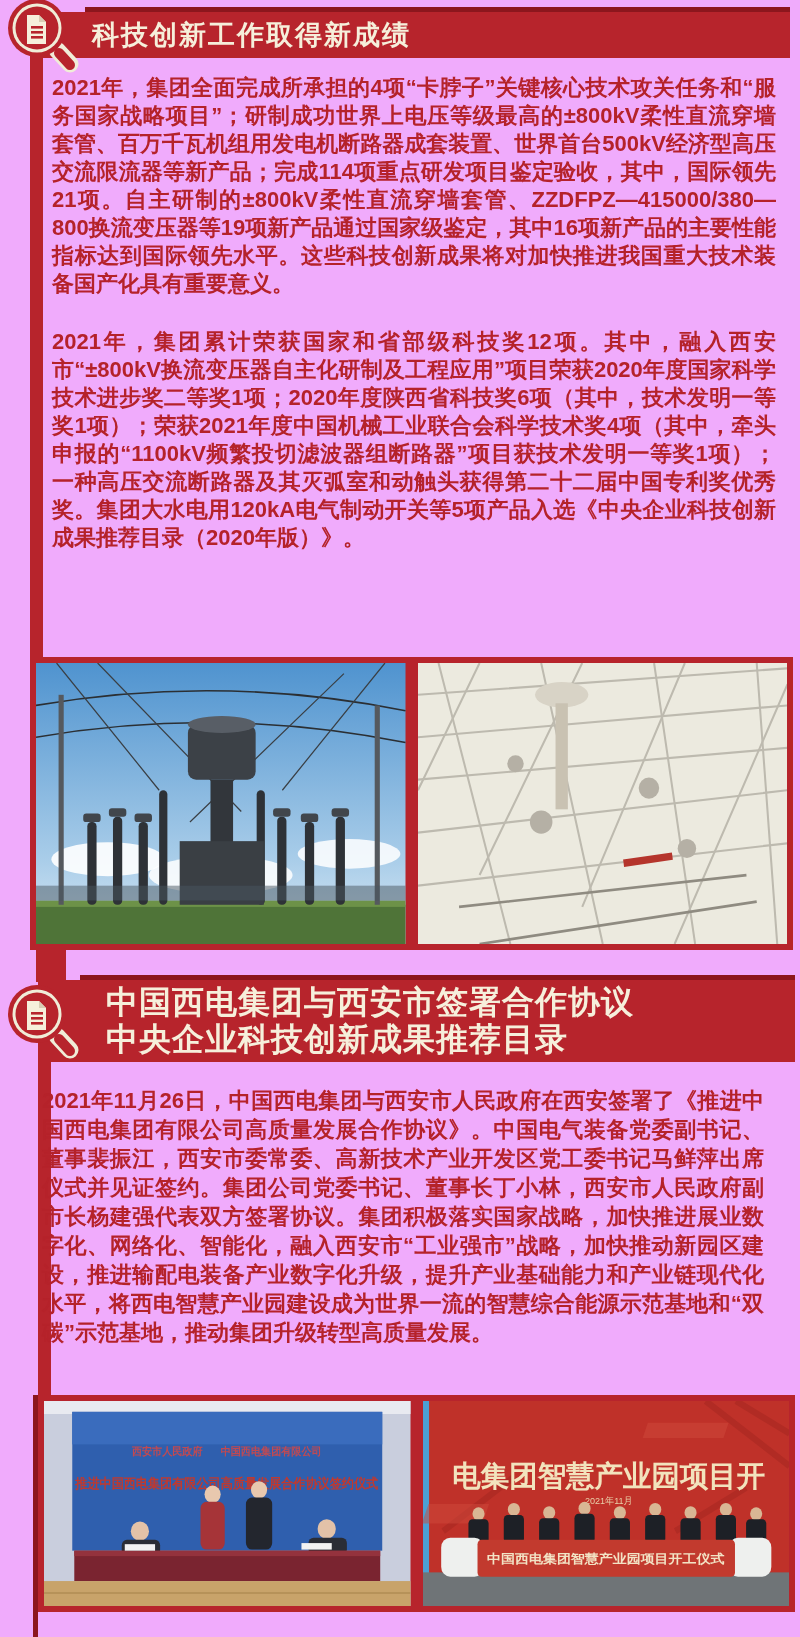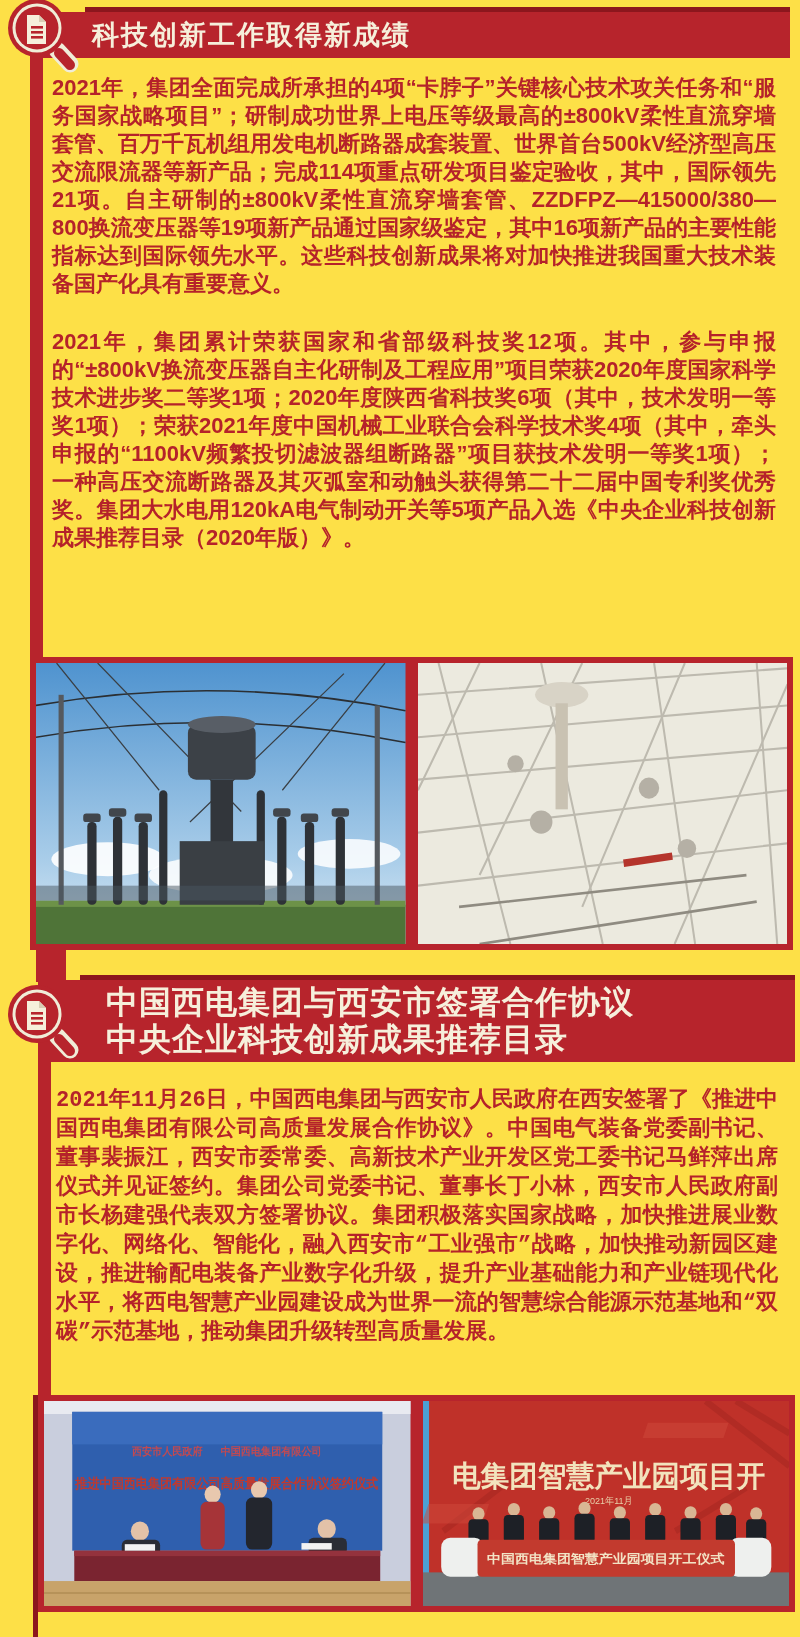--- a/index.html
+++ b/index.html
@@ -1,17 +1,17 @@
 <!DOCTYPE html>
 <html><head>
 <meta charset="utf-8">
 <style>
   html,body{margin:0;padding:0;}
   body{font-family:"Liberation Sans","DejaVu Sans",sans-serif;}
-  .page{position:relative;width:800px;height:1637px;background:#fde047;overflow:hidden;}
+  .page{position:relative;width:800px;height:1637px;background:#f0abfc;overflow:hidden;}
 
   
   .hbar{position:absolute;background:#b7242c;color:#f6efdb;font-weight:bold;}
   .hbar-shadow{position:absolute;background:#8c161d;height:5px;}
   .bar1{left:30px;top:12px;width:760px;height:46px;}
   .bar1-shadow{left:85px;top:7px;width:705px;}
   .bar1 .htitle{position:absolute;left:62px;top:0;line-height:46px;font-size:27px;letter-spacing:2px;}
   .bar2{left:38px;top:980px;width:757px;height:82px;}
   .bar2-shadow{left:80px;top:975px;width:715px;}
   .bar2 .htitle2{position:absolute;left:68px;top:4px;font-size:32px;line-height:37px;letter-spacing:1px;}
@@ -25,21 +25,21 @@
   .spine{position:absolute;background:#b7242c;}
   .spine1{left:30px;top:56px;width:13px;height:602px;}
   .spine2{left:38px;top:1060px;width:13px;height:336px;}
   .connector{position:absolute;left:36px;top:948px;width:30px;height:34px;background:#b7242c;}
   .leftline{position:absolute;left:33px;top:1395px;width:5px;height:242px;background:#8c161d;}
 
   
   .textblock{position:absolute;color:#b5222a;font-weight:bold;font-size:22px;line-height:28px;text-align:justify;}
   .tb1{left:52px;top:74px;width:724px;}
   .tb1 p{margin:0 0 30px 0;}
-  .tb2{left:56px;top:1086px;width:722px;font-family:Liberation Mono, monospace;}
+  .tb2{left:42px;top:1086px;width:722px;}
   .tb2 p{margin:0;line-height:29px;}
 
   
   .pframe{position:absolute;background:#b7242c;display:flex;gap:12px;padding:6px;box-sizing:border-box;}
   .pf1{left:30px;top:657px;width:763px;height:293px;}
   .pf2{left:38px;top:1395px;width:757px;height:217px;}
   .photo{flex:1 1 0;overflow:hidden;}
   .photo svg{display:block;width:100%;height:100%;}
 </style>
 </head>
@@ -62,21 +62,21 @@
     <path d="M35 17 l7 7 h-7 z" fill="#d9cdb4"></path>
     <rect x="27" y="28" width="12" height="2.6" fill="#b7242c"></rect>
     <rect x="27" y="33" width="12" height="2.6" fill="#b7242c"></rect>
     <rect x="27" y="38" width="12" height="2.6" fill="#b7242c"></rect>
   </svg>
 
   <div class="spine spine1"></div>
 
   <div class="textblock tb1">
     <p>2021年，集团全面完成所承担的4项“卡脖子”关键核心技术攻关任务和“服务国家战略项目”；研制成功世界上电压等级最高的±800kV柔性直流穿墙套管、百万千瓦机组用发电机断路器成套装置、世界首台500kV经济型高压交流限流器等新产品；完成114项重点研发项目鉴定验收，其中，国际领先21项。自主研制的±800kV柔性直流穿墙套管、ZZDFPZ—415000/380—800换流变压器等19项新产品通过国家级鉴定，其中16项新产品的主要性能指标达到国际领先水平。这些科技创新成果将对加快推进我国重大技术装备国产化具有重要意义。</p>
-    <p>2021年，集团累计荣获国家和省部级科技奖12项。其中，参与申报的“±800kV换流变压器自主化研制及工程应用”项目荣获2020年度国家科学技术进步奖二等奖1项；2020年度陕西省科技奖6项（其中，技术发明一等奖1项）；荣获2021年度中国机械工业联合会科学技术奖4项（其中，牵头申报的“1100kV频繁投切滤波器组断路器”项目获技术发明一等奖1项）；一种高压交流断路器及其灭弧室和动触头获得第二十二届中国专利奖优秀奖。集团大水电用120kA电气制动开关等5项产品入选《中央企业科技创新成果推荐目录（2020年版）》。</p>
+    <p>2021年，集团累计荣获国家和省部级科技奖12项。其中，融入西安市“±800kV换流变压器自主化研制及工程应用”项目荣获2020年度国家科学技术进步奖二等奖1项；2020年度陕西省科技奖6项（其中，技术发明一等奖1项）；荣获2021年度中国机械工业联合会科学技术奖4项（其中，牵头申报的“1100kV频繁投切滤波器组断路器”项目获技术发明一等奖1项）；一种高压交流断路器及其灭弧室和动触头获得第二十二届中国专利奖优秀奖。集团大水电用120kA电气制动开关等5项产品入选《中央企业科技创新成果推荐目录（2020年版）》。</p>
   </div>
 
   <div class="pframe pf1">
     <div class="photo">
       <svg viewBox="0 0 360 265" preserveAspectRatio="none">
         <defs>
           <linearGradient id="skyA" x1="0" y1="0" x2="0" y2="1">
             <stop offset="0" stop-color="#4f93cf"></stop>
               <stop offset="0.7" stop-color="#a9cde9"></stop>
               <stop offset="1" stop-color="#dcebf5"></stop>

